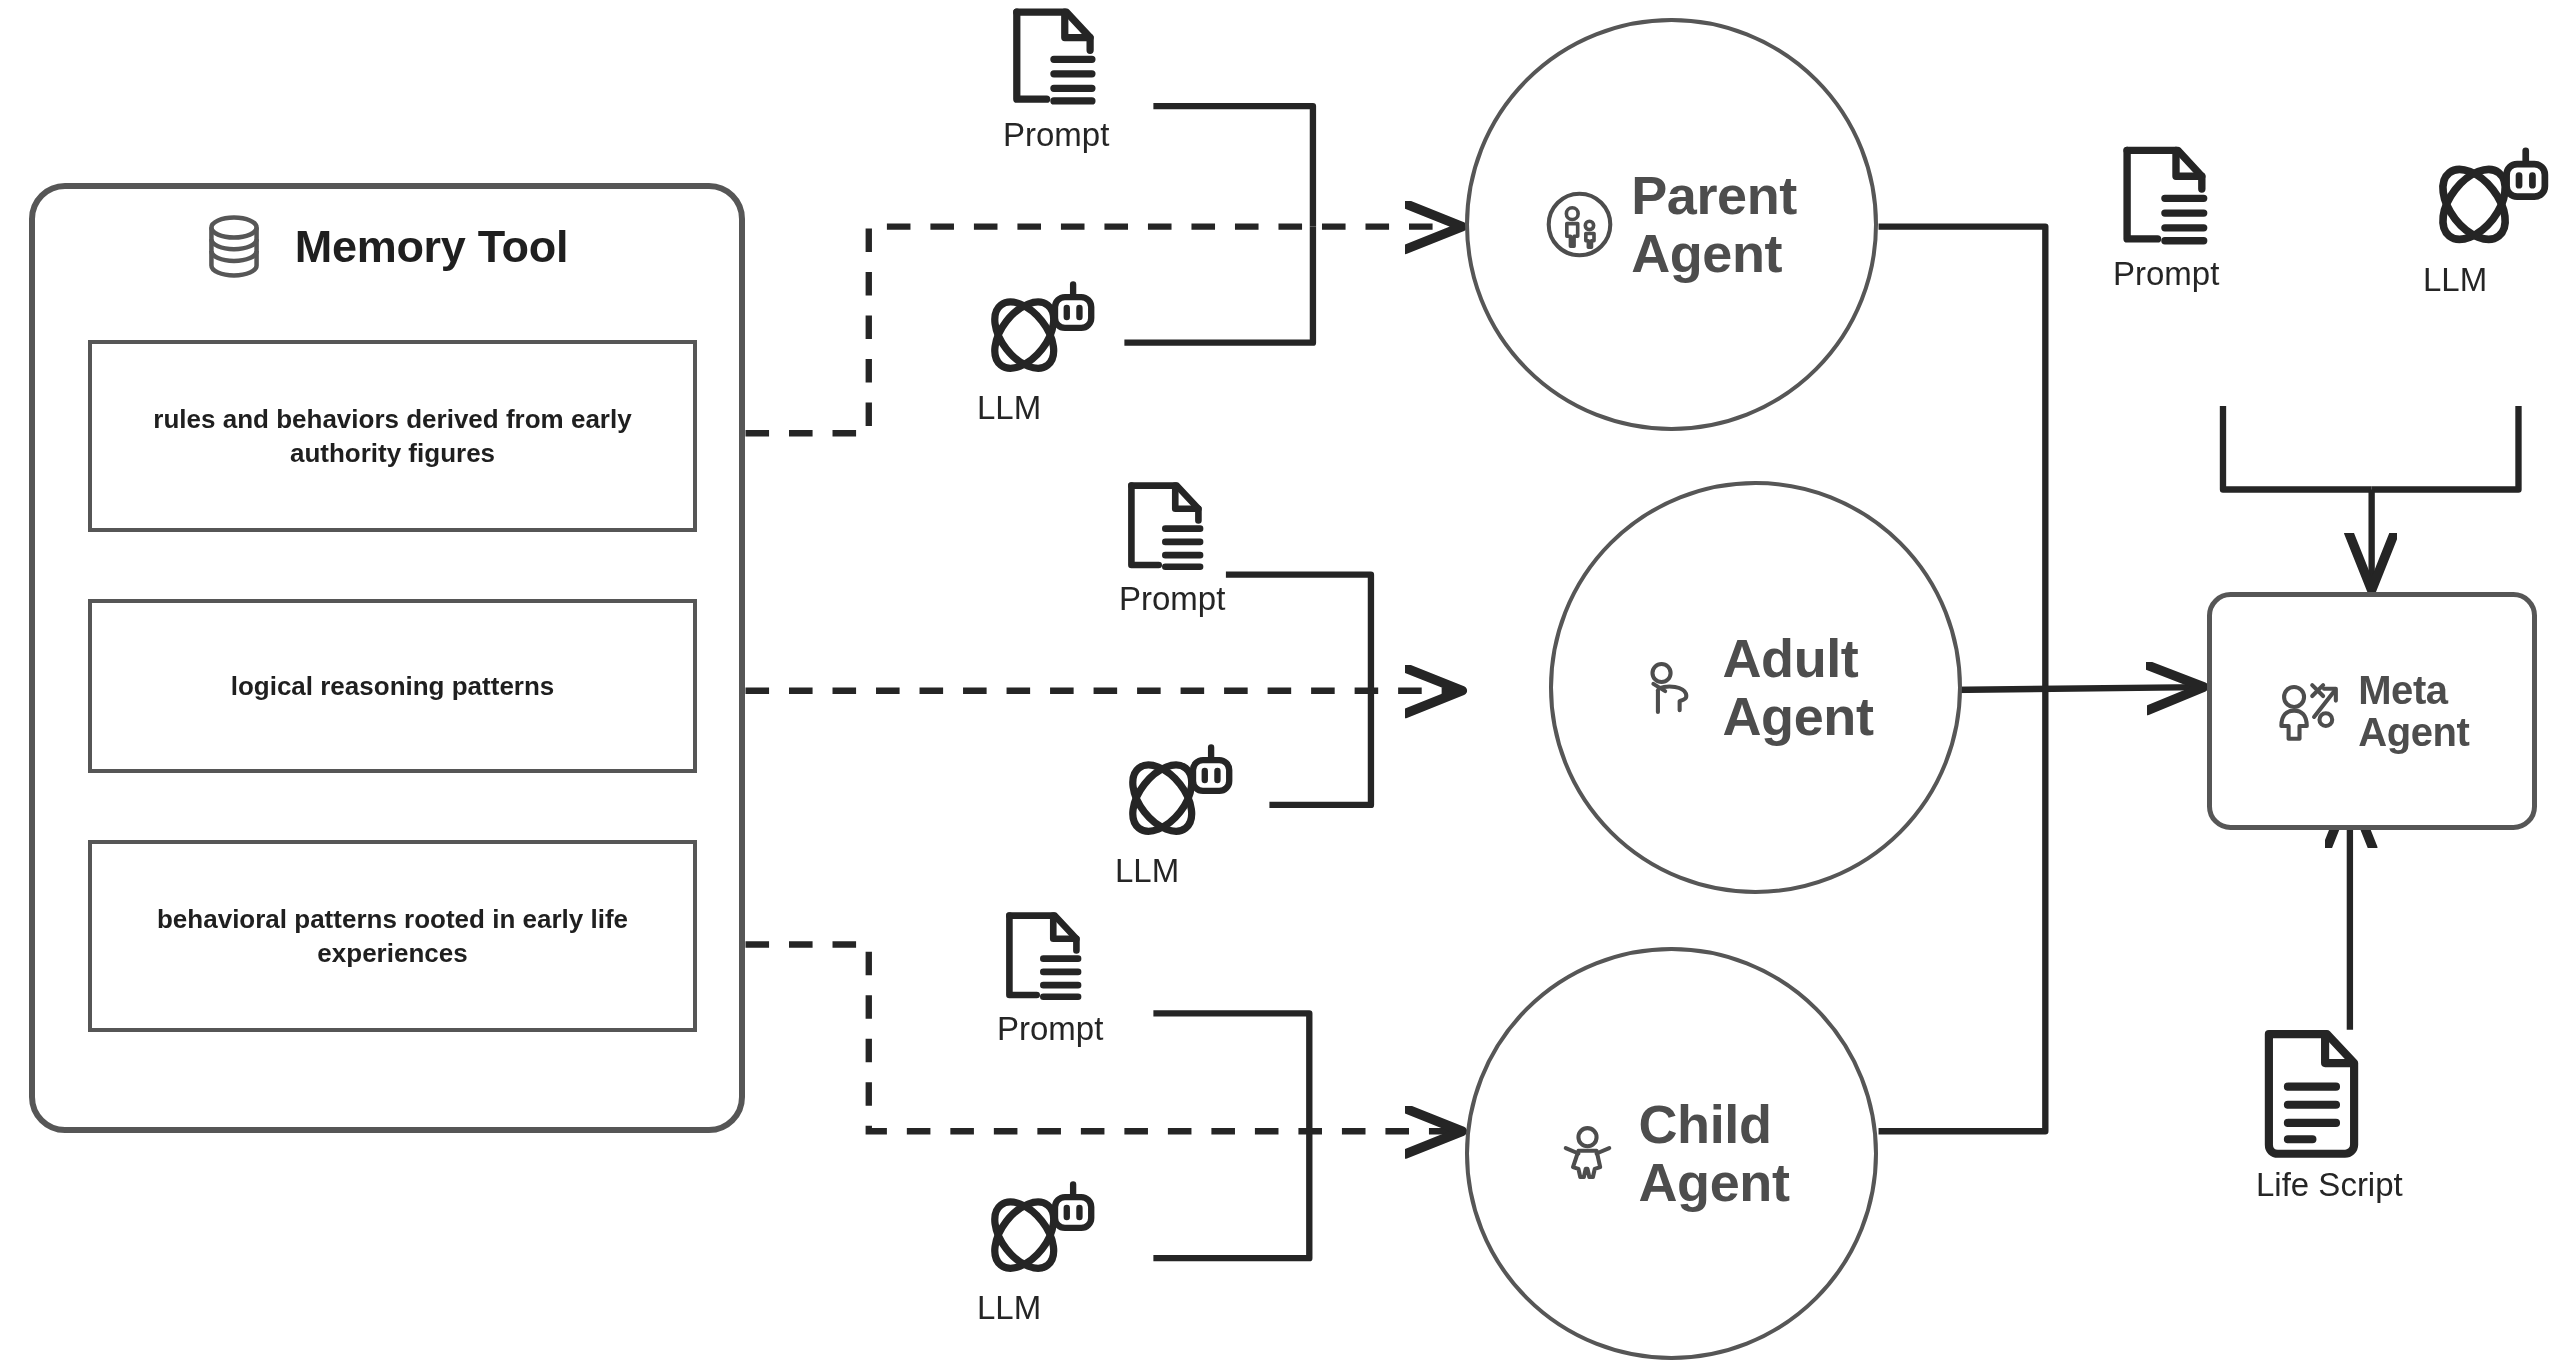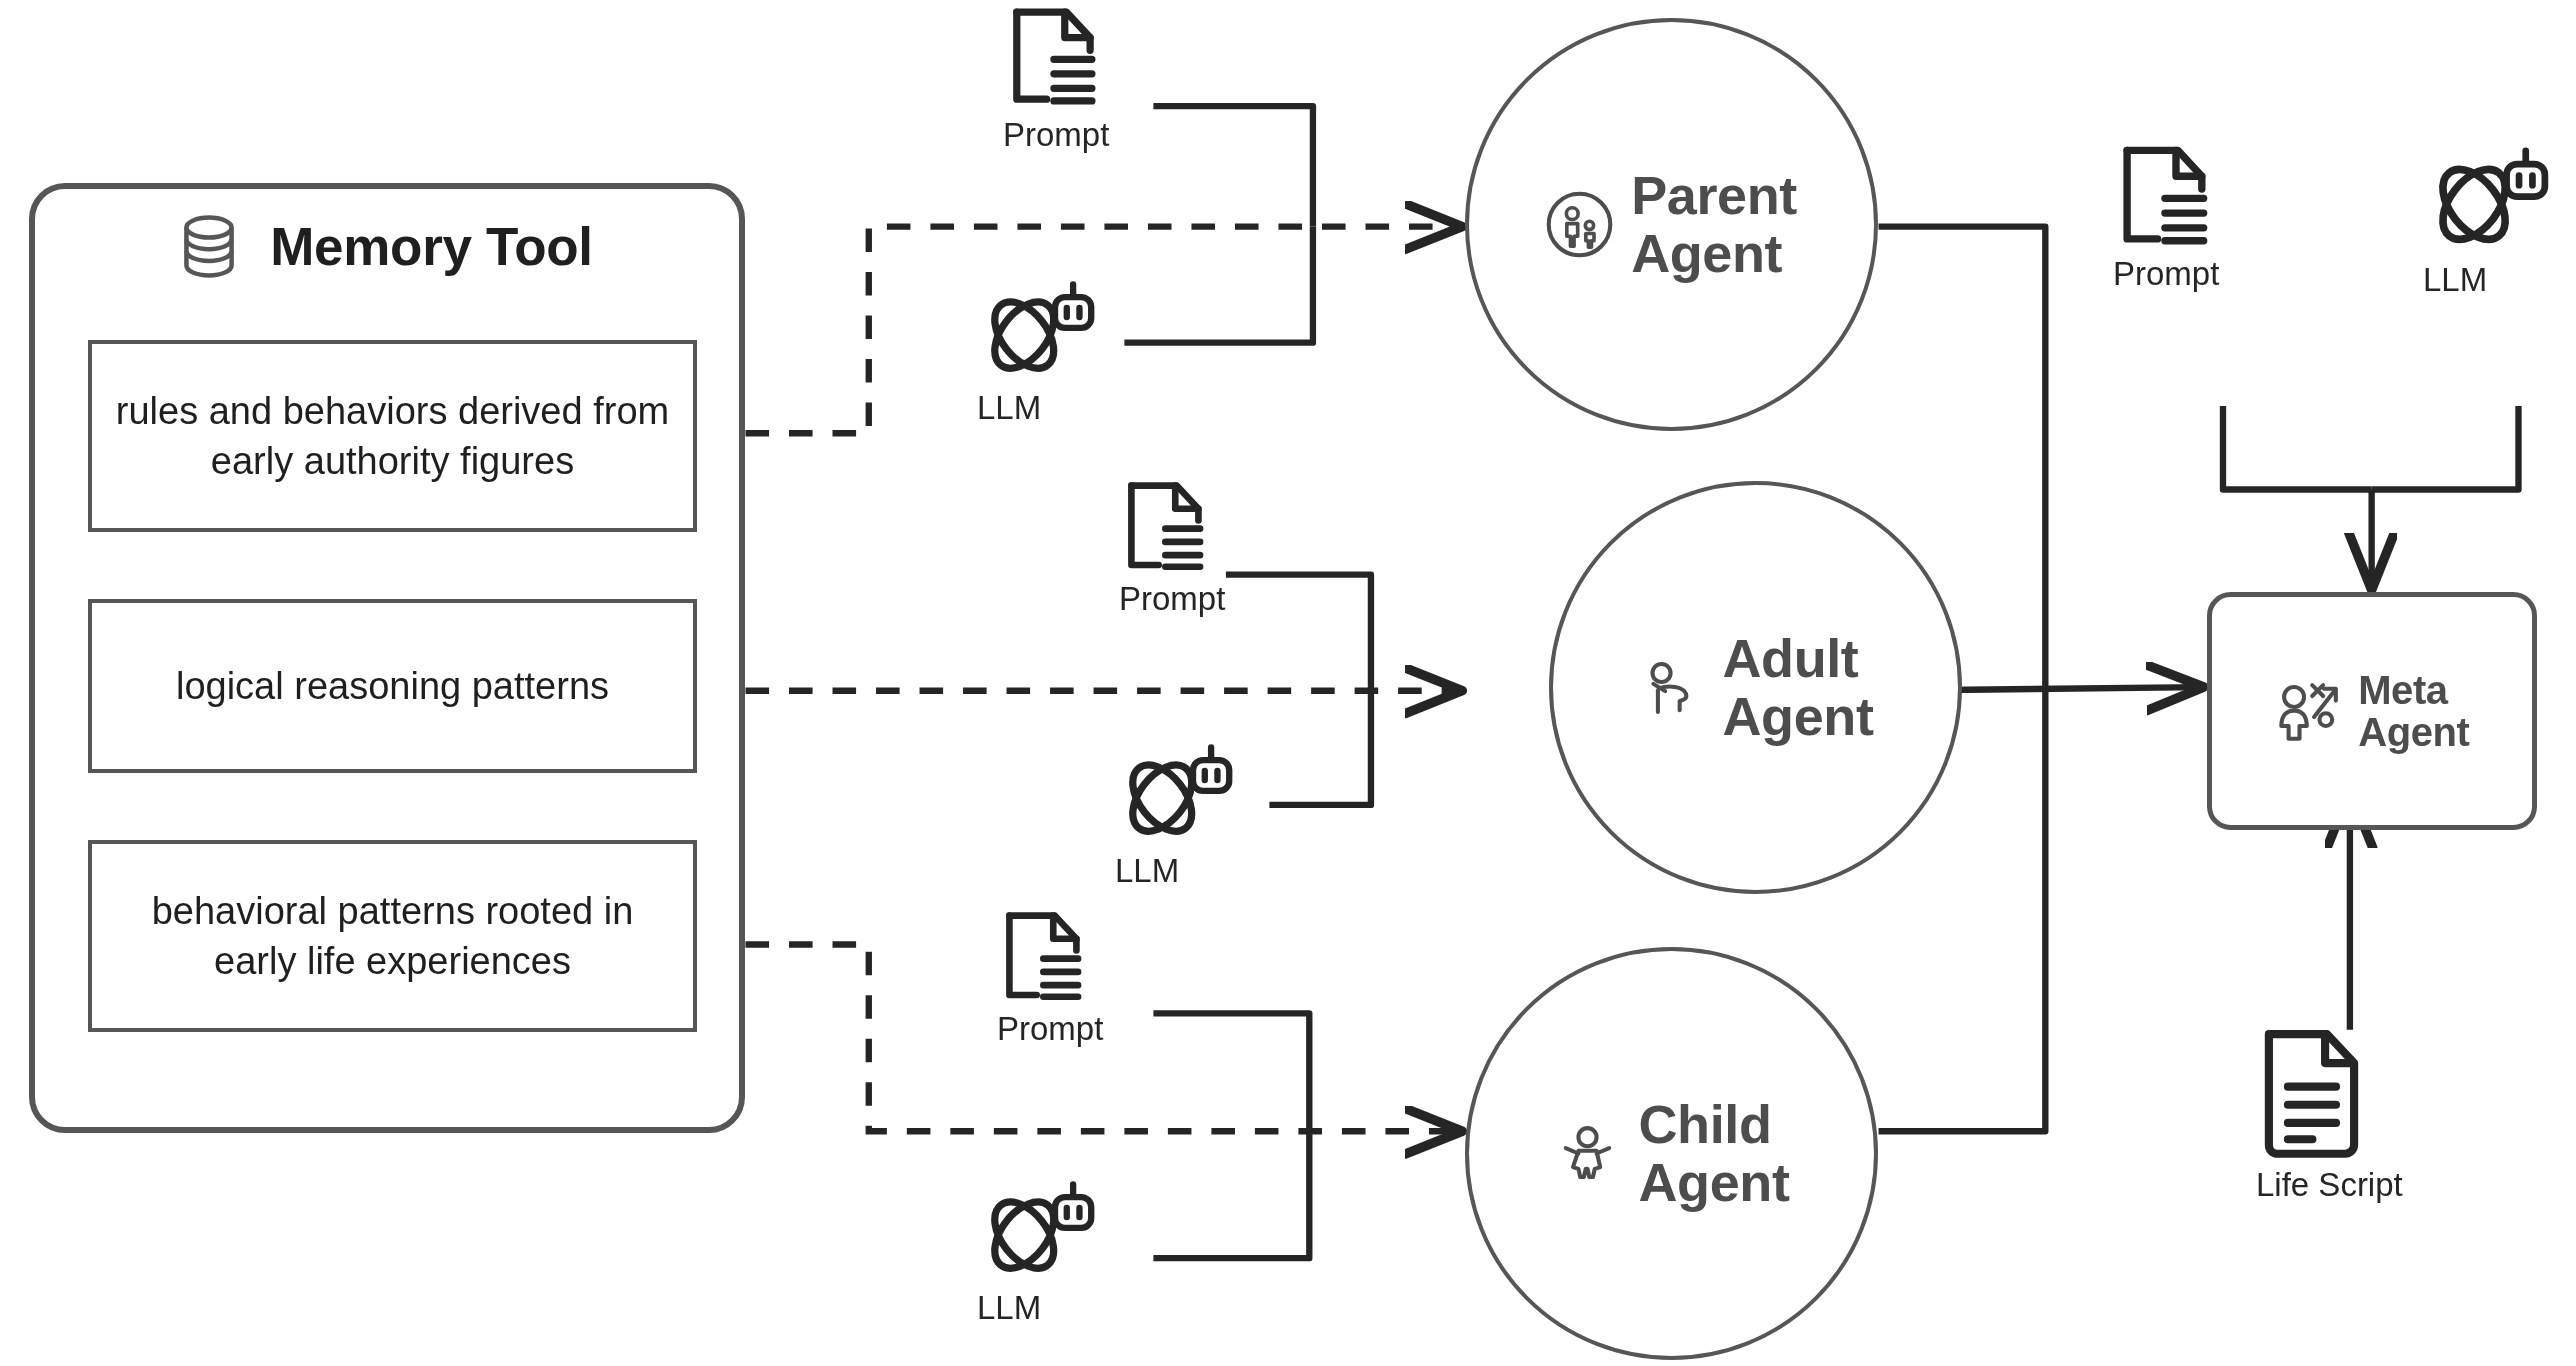--- a/index.html
+++ b/index.html
@@ -41,43 +41,44 @@
   .memory-header {
     position: absolute;
     left: 0; right: 0;
     top: 25.4px;
     display: flex;
     align-items: center;
     justify-content: center;
     gap: 33px;
   }
   .memory-title {
-    font-size: 53px;
+    font-size: 45px;
     font-weight: bold;
     color: #1f1f1f;
     letter-spacing: -0.3px;
   }
   .mem-item {
     position: absolute;
     left: 53px;
     width: 609px;
     border: 4.5px solid #565656;
     background: #ffffff;
     display: flex;
     align-items: center;
     justify-content: center;
     text-align: center;
     box-sizing: border-box;
   }
   .mem-item span {
-    font-size: 38px;
+    font-size: 26px;
     line-height: 1.32;
     color: #1f1f1f;
     display: block;
     padding: 0 16.3px;
+    font-weight: bold;
   }
   #mem-item-0 { top: 151px;  height: 192px; }
   #mem-item-1 { top: 410px;  height: 174px; }
   #mem-item-2 { top: 651px;  height: 192px; }
 
   
   .agent-circle {
     border: 4.5px solid #565656;
     border-radius: 50%;
     background: #ffffff;

